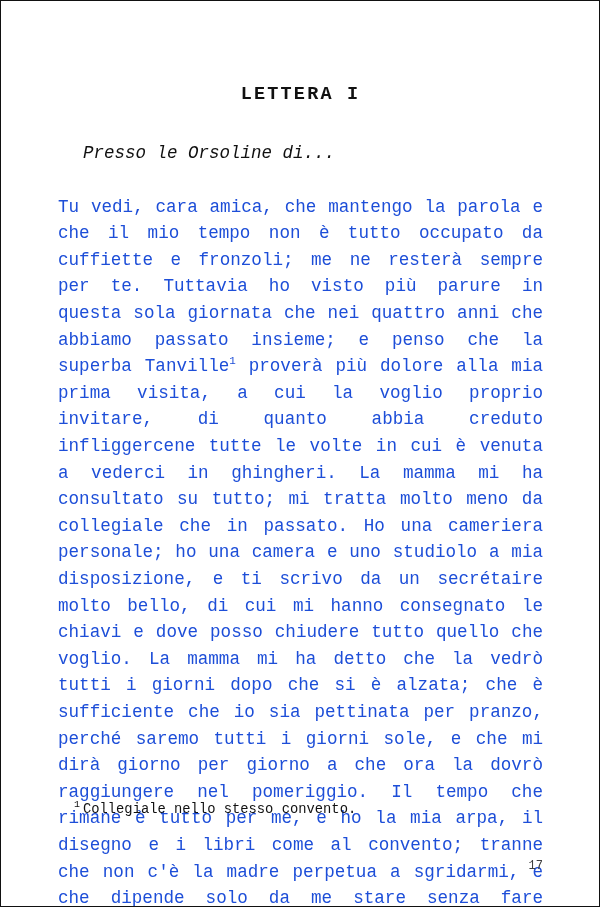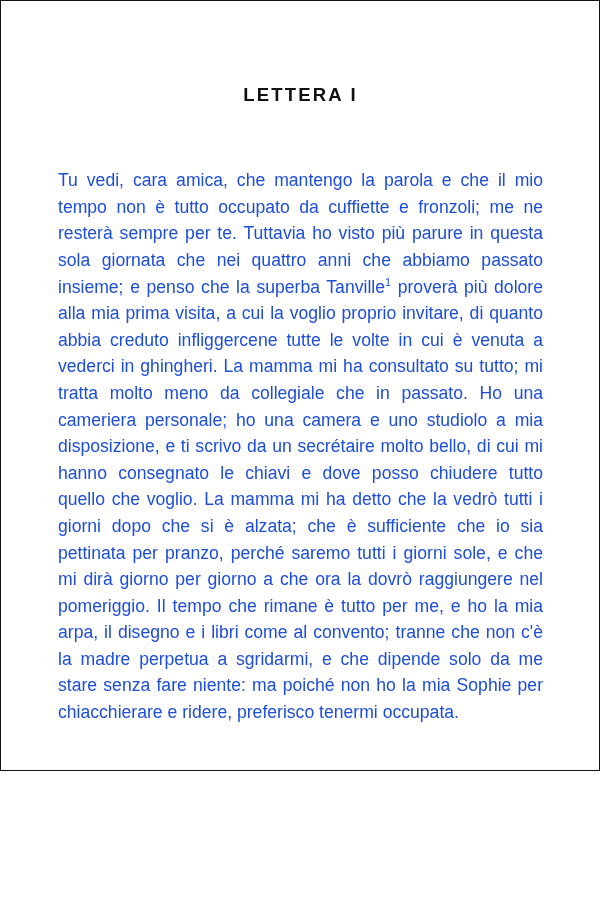--- a/index.html
+++ b/index.html
@@ -4,26 +4,26 @@
 <style>
   html, body {
     margin: 0;
     padding: 0;
     background: #ffffff;
   }
 
   .page {
     position: relative;
     width: 600px;
-    height: 771px;
+    height: 907px;
     background: #ffffff;
     box-sizing: border-box;
     border: 1px solid #111111;
     overflow: hidden;
-    font-family: Liberation Sans, sans-serif;
+    font-family: Liberation Mono, monospace;
     color: #0d0d0d;
   }
 
   .content {
     position: absolute;
     left: 57px;
     right: 56px;
     top: 0;
   }
 
@@ -112,20 +112,21 @@
 </head>
 <body>
 
 <div class="page">
 
   <div class="content">
 
     <h1 class="chapter-title">LETTERA I</h1>
 
     <div class="salutation">
+      <span class="line">Presso le Orsoline di...</span>
     </div>
 
     <div class="body-block">
 
       <p class="para"><span>Tu vedi, cara amica, che mantengo la parola e che il mio tempo non è tutto occupato da cuffiette e fronzoli; me ne resterà sempre per te. Tuttavia ho visto più parure in questa sola giornata che nei quattro anni che abbiamo passato insieme; e penso che la superba Tanville</span><sup class="fn-ref">1</sup><span> proverà più dolore alla mia prima visita, a cui la voglio proprio invitare, di quanto abbia creduto infliggercene tutte le volte in cui è venuta a vederci in ghingheri. La mamma mi ha consultato su tutto; mi tratta molto meno da collegiale che in passato. Ho una cameriera personale; ho una camera e uno studiolo a mia disposizione, e ti scrivo da un secrétaire molto bello, di cui mi hanno consegnato le chiavi e dove posso chiudere tutto quello che voglio. La mamma mi ha detto che la vedrò tutti i giorni dopo che si è alzata; che è sufficiente che io sia pettinata per pranzo, perché saremo tutti i giorni sole, e che mi dirà giorno per giorno a che ora la dovrò raggiungere nel pomeriggio. Il tempo che rimane è tutto per me, e ho la mia arpa, il disegno e i libri come al convento; tranne che non c'è la madre perpetua a sgridarmi, e che dipende solo da me stare senza fare niente: ma poiché non ho la mia Sophie per chiacchierare e ridere, preferisco tenermi occupata.</span></p>
 
 
     </div>
   </div>
 

